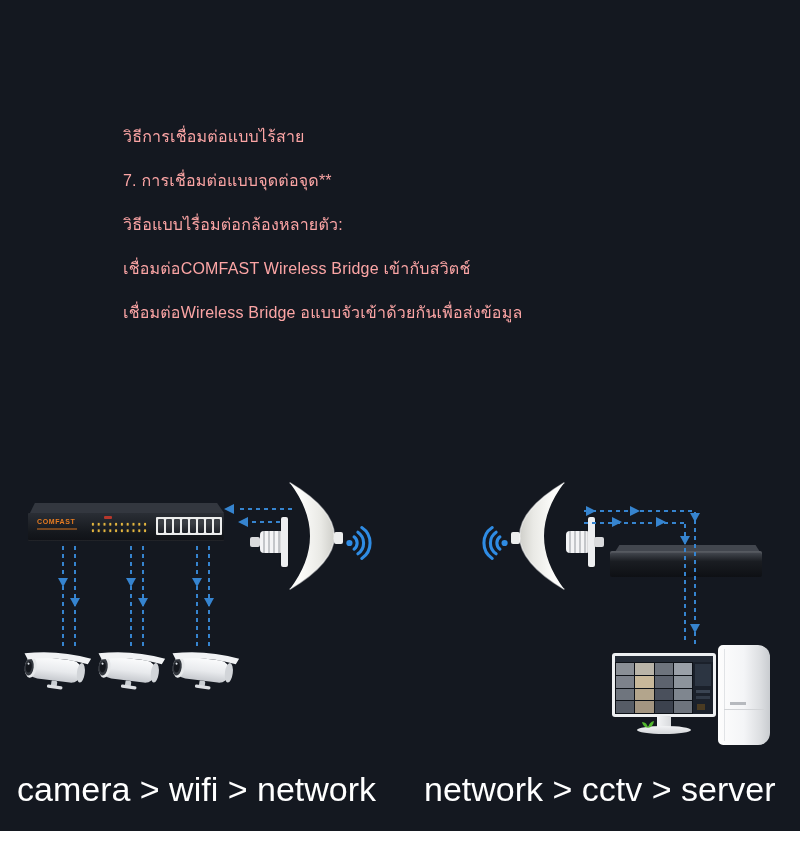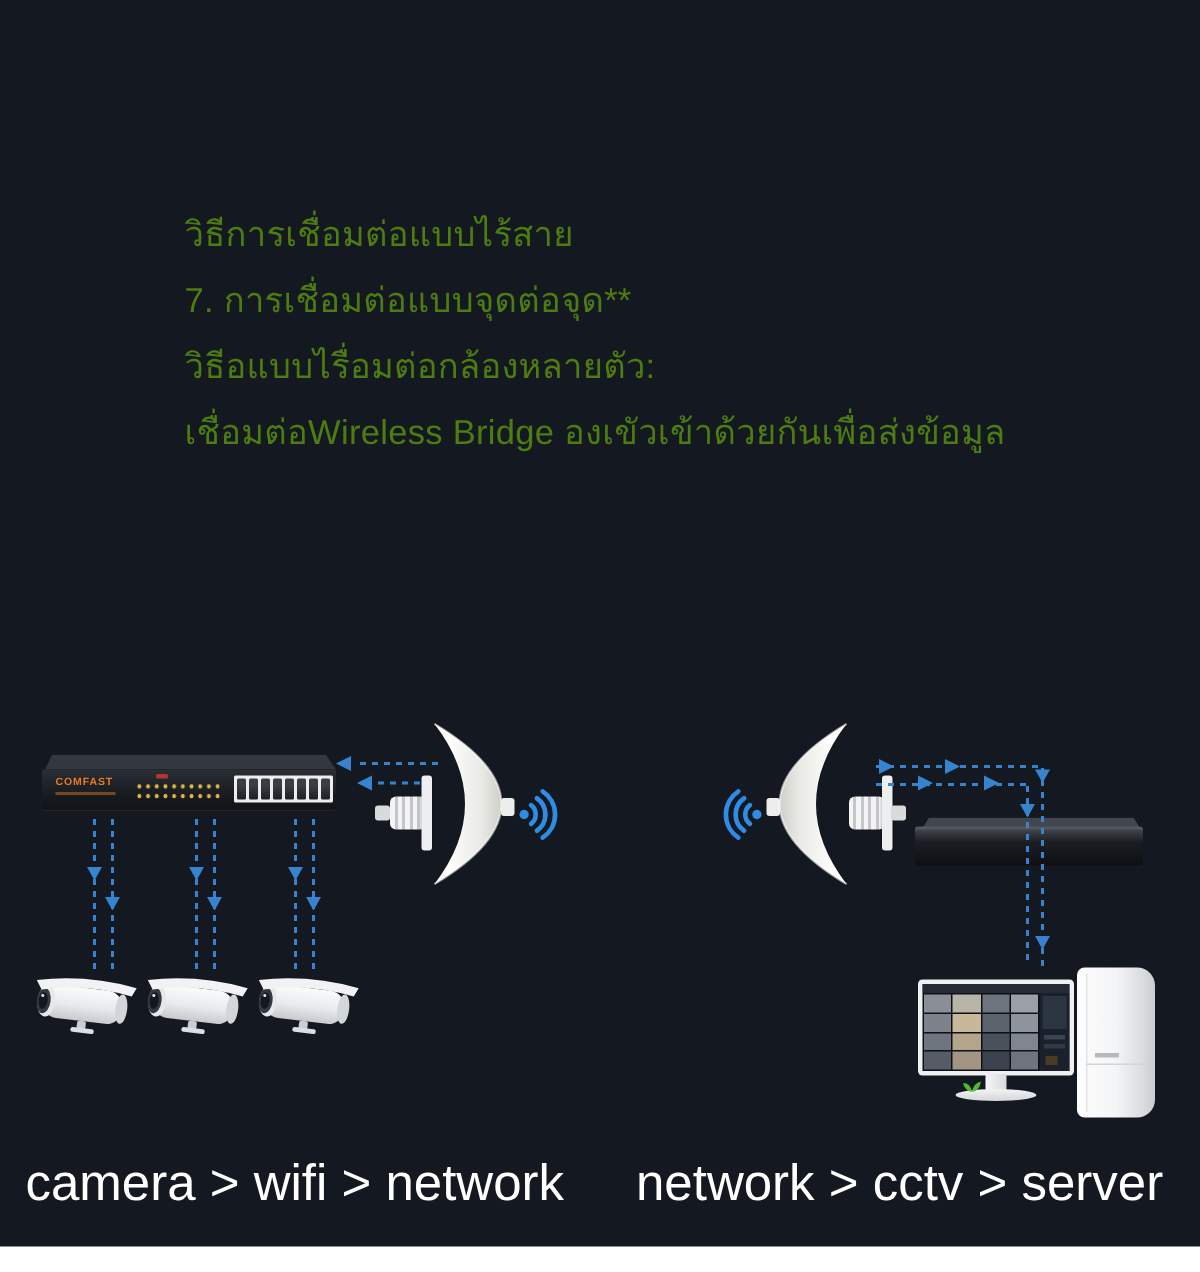--- a/index.html
+++ b/index.html
@@ -2,21 +2,21 @@
 <html style="--bg: #141820; --footer: #ffffff; --blue: #3684cf; --wifi: #2f8ce4; --orange: #e87c20;"><head>
 <meta charset="utf-8">
 <style>
   :root{
     --bg:#141820; --footer:#ffffff; --blue:#3684cf; --wifi:#2f8ce4; --orange:#e87c20;
   }
   html,body{margin:0;padding:0;background:#000;}
   .stage{position:relative;width:800px;height:848px;background:var(--bg);overflow:hidden;
          font-family:"Liberation Sans","DejaVu Sans",sans-serif;}
   
-  .intro{position:absolute;left:123px;top:134px;color:#4d7c0f;font-size:23px;line-height:44px;
+  .intro{position:absolute;left:123px;top:115px;color:#fca5a5;font-size:16px;line-height:44px;
          letter-spacing:.2px;white-space:nowrap;}
   
   .flow-label{position:absolute;top:770px;color:#ffffff;font-size:34px;white-space:nowrap;}
   .footer-strip{position:absolute;left:0;top:831px;width:800px;height:17px;background:var(--footer);}
   
   .vdash{position:absolute;width:2px;
          background:repeating-linear-gradient(to bottom,var(--blue) 0 4px,transparent 4px 8px);}
   .hdash{position:absolute;height:2px;
          background:repeating-linear-gradient(to right,var(--blue) 0 4px,transparent 4px 8px);}
   .ah-left,.ah-right,.ah-down{position:absolute;width:0;height:0;}
@@ -101,21 +101,22 @@
           <stop offset="0.55" stop-color="#e8eaed"></stop>
           <stop offset="1" stop-color="#c6c9ce"></stop>
       </linearGradient>
     </defs>
   </svg>
 
   <div class="intro">
     <div>วิธีการเชื่อมต่อแบบไร้สาย</div>
     <div>7. การเชื่อมต่อแบบจุดต่อจุด**</div>
     <div>วิธีอแบบไรื่อมต่อกล้องหลายตัว:</div>
-    <div>เชื่อมต่อWireless Bridge องเขัวเข้าด้วยกันเพื่อส่งข้อมูล</div>
+    <div>เชื่อมต่อCOMFAST Wireless Bridge เข้ากับสวิตช์</div>
+    <div>เชื่อมต่อWireless Bridge อแบบจัวเข้าด้วยกันเพื่อส่งข้อมูล</div>
   </div>
 
   <div class="switch-top"></div>
   <div class="switch-front">
     <span class="sw-brand">COMFAST</span>
     <span class="sw-brand-sub"></span>
     <span class="sw-led-red"></span>
     <span class="sw-leds"></span>
     <span class="sw-ports">
         <span class="port"></span>

